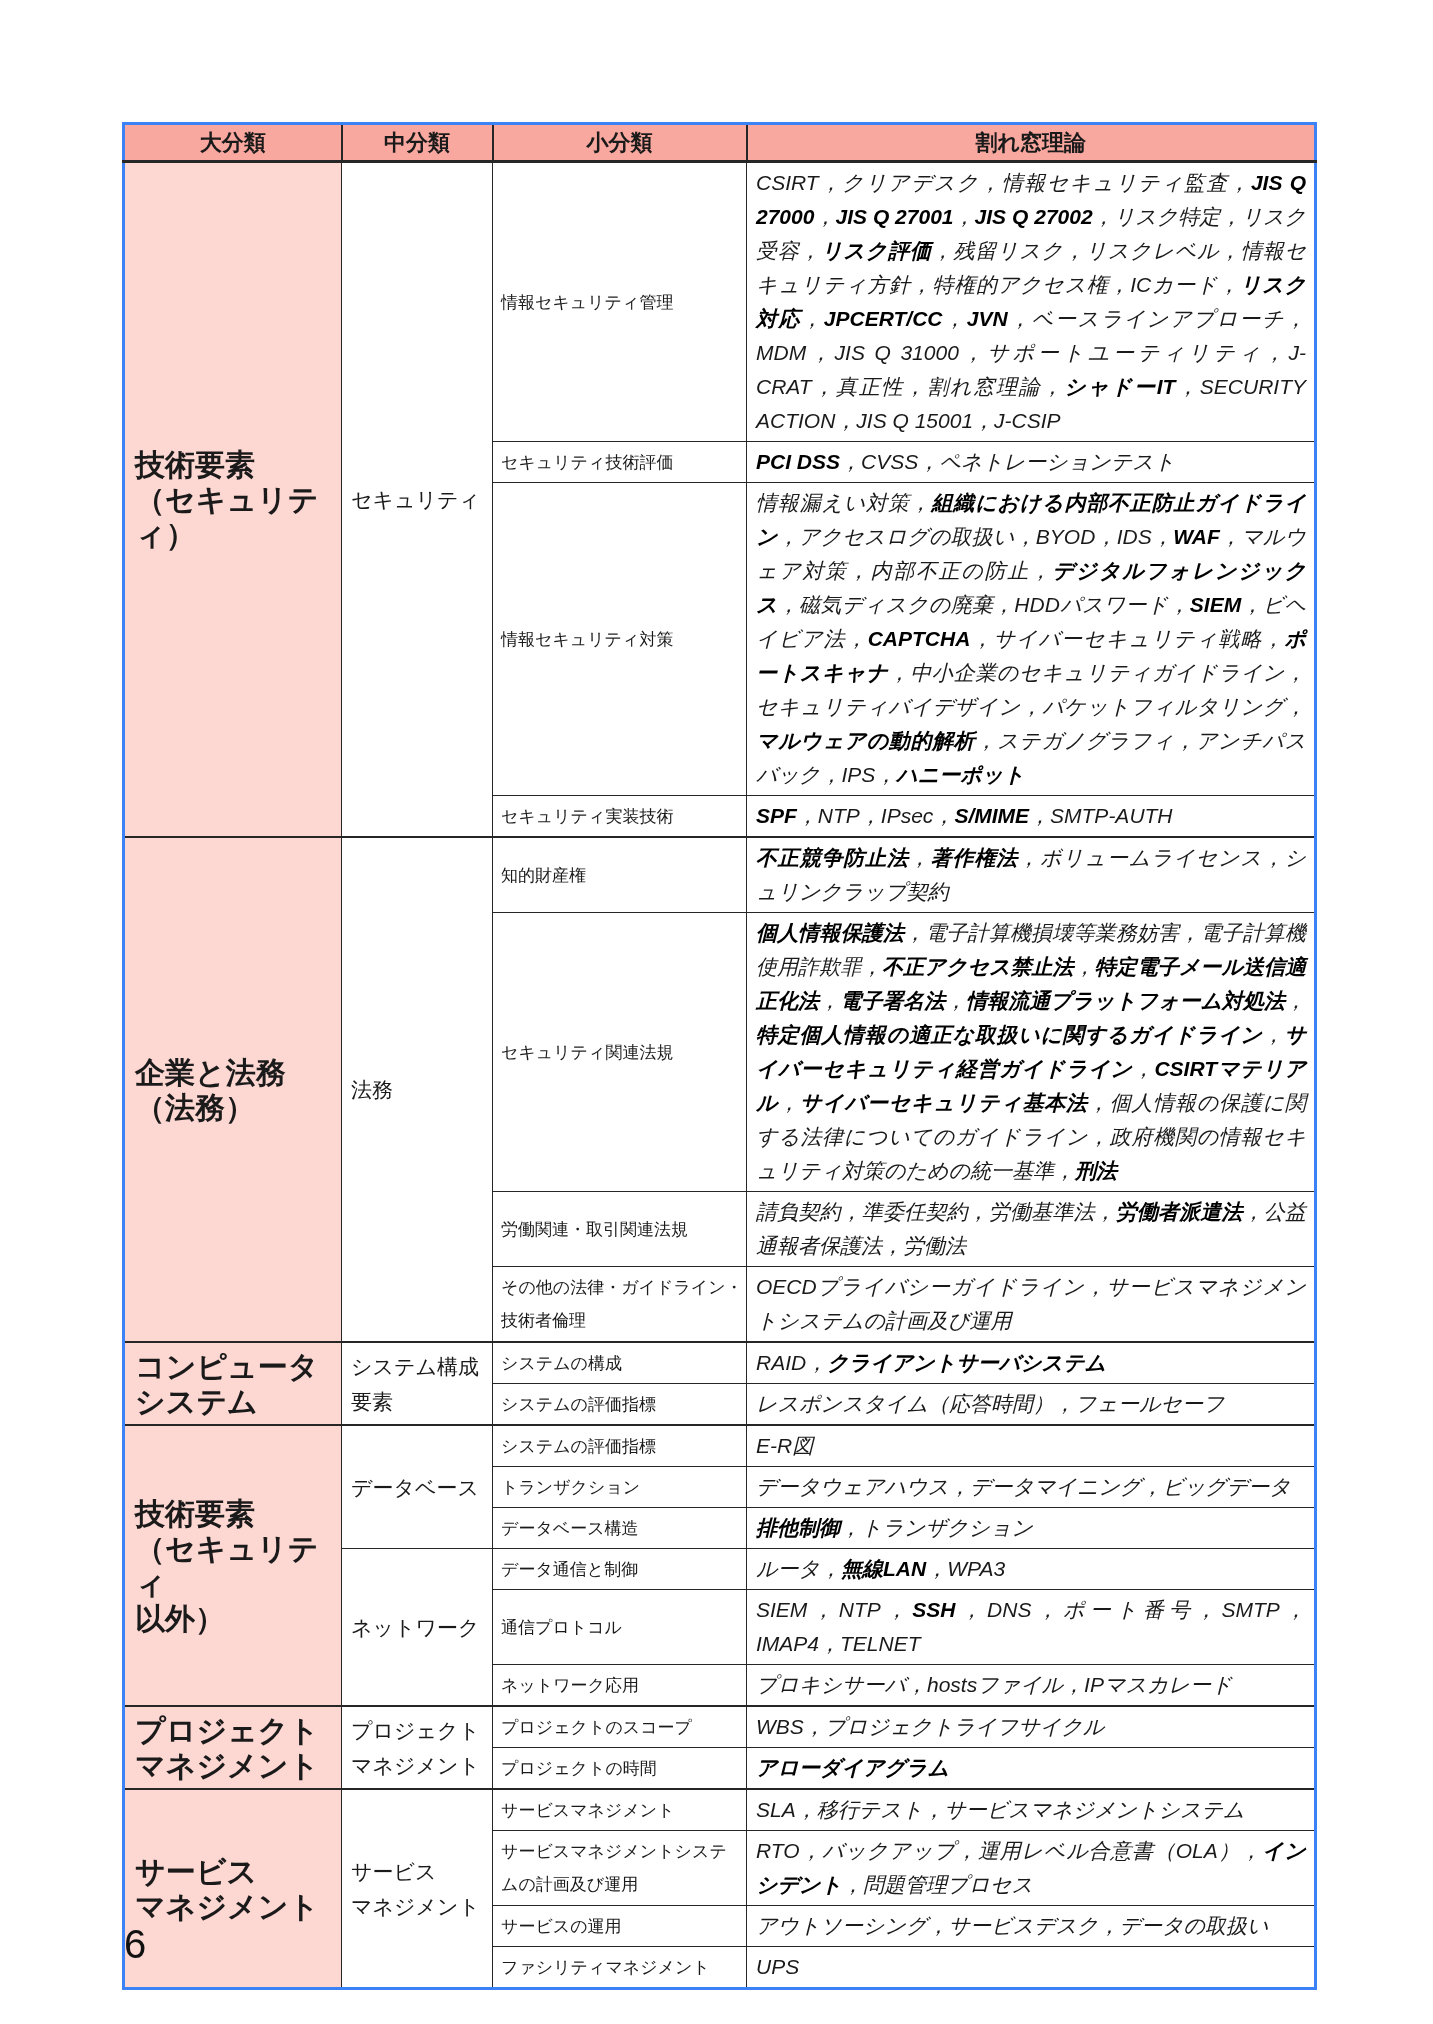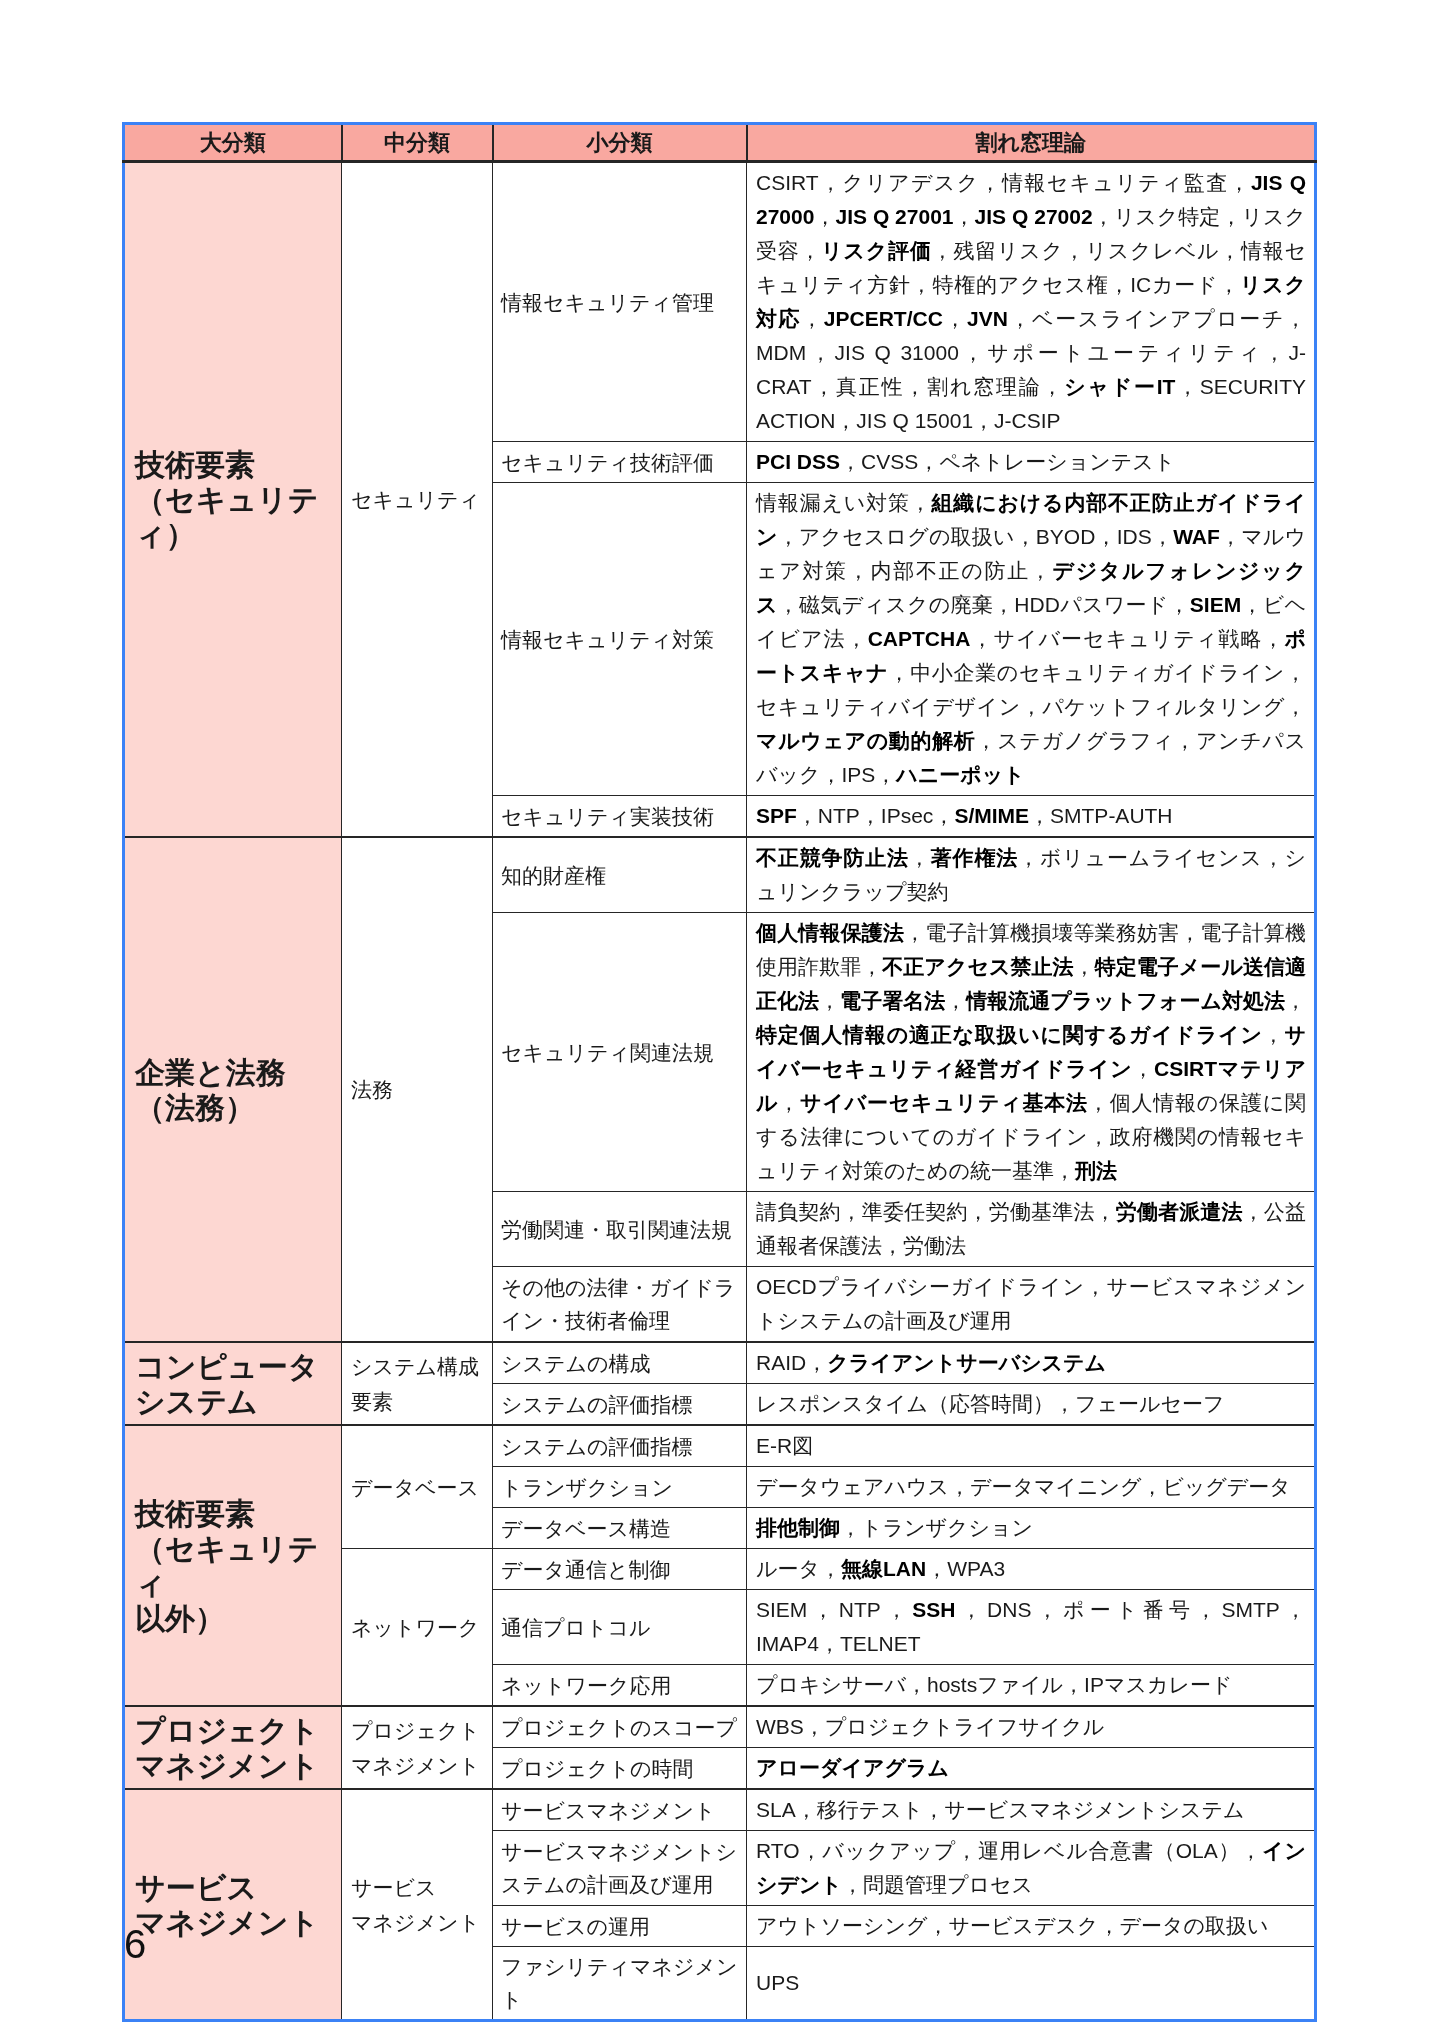--- a/index.html
+++ b/index.html
@@ -42,30 +42,31 @@
     padding: 4px 4px 4px 10px;
     white-space: pre-line;
   }
   td.mid {
     font-size: 21px;
     line-height: 35px;
     padding: 4px 2px 4px 9px;
     white-space: pre-line;
   }
   td.sub {
-    font-size: 21px;
+    font-size: 17px;
     line-height: 33px;
     padding: 3px 2px 3px 8px;
   }
   td.content {
     font-size: 21px;
     line-height: 34px;
     padding: 3px 8px 3px 9px;
     text-align: justify;
     text-align-last: left;
+    font-style: italic;
   }
   td.content b { font-weight: 700; color: #000000; }
   .page-number {
     position: absolute;
     left: 124px; top: 1922px;
     font-size: 40px;
     font-weight: 500;
     color: #111111;
   }
 </style>

